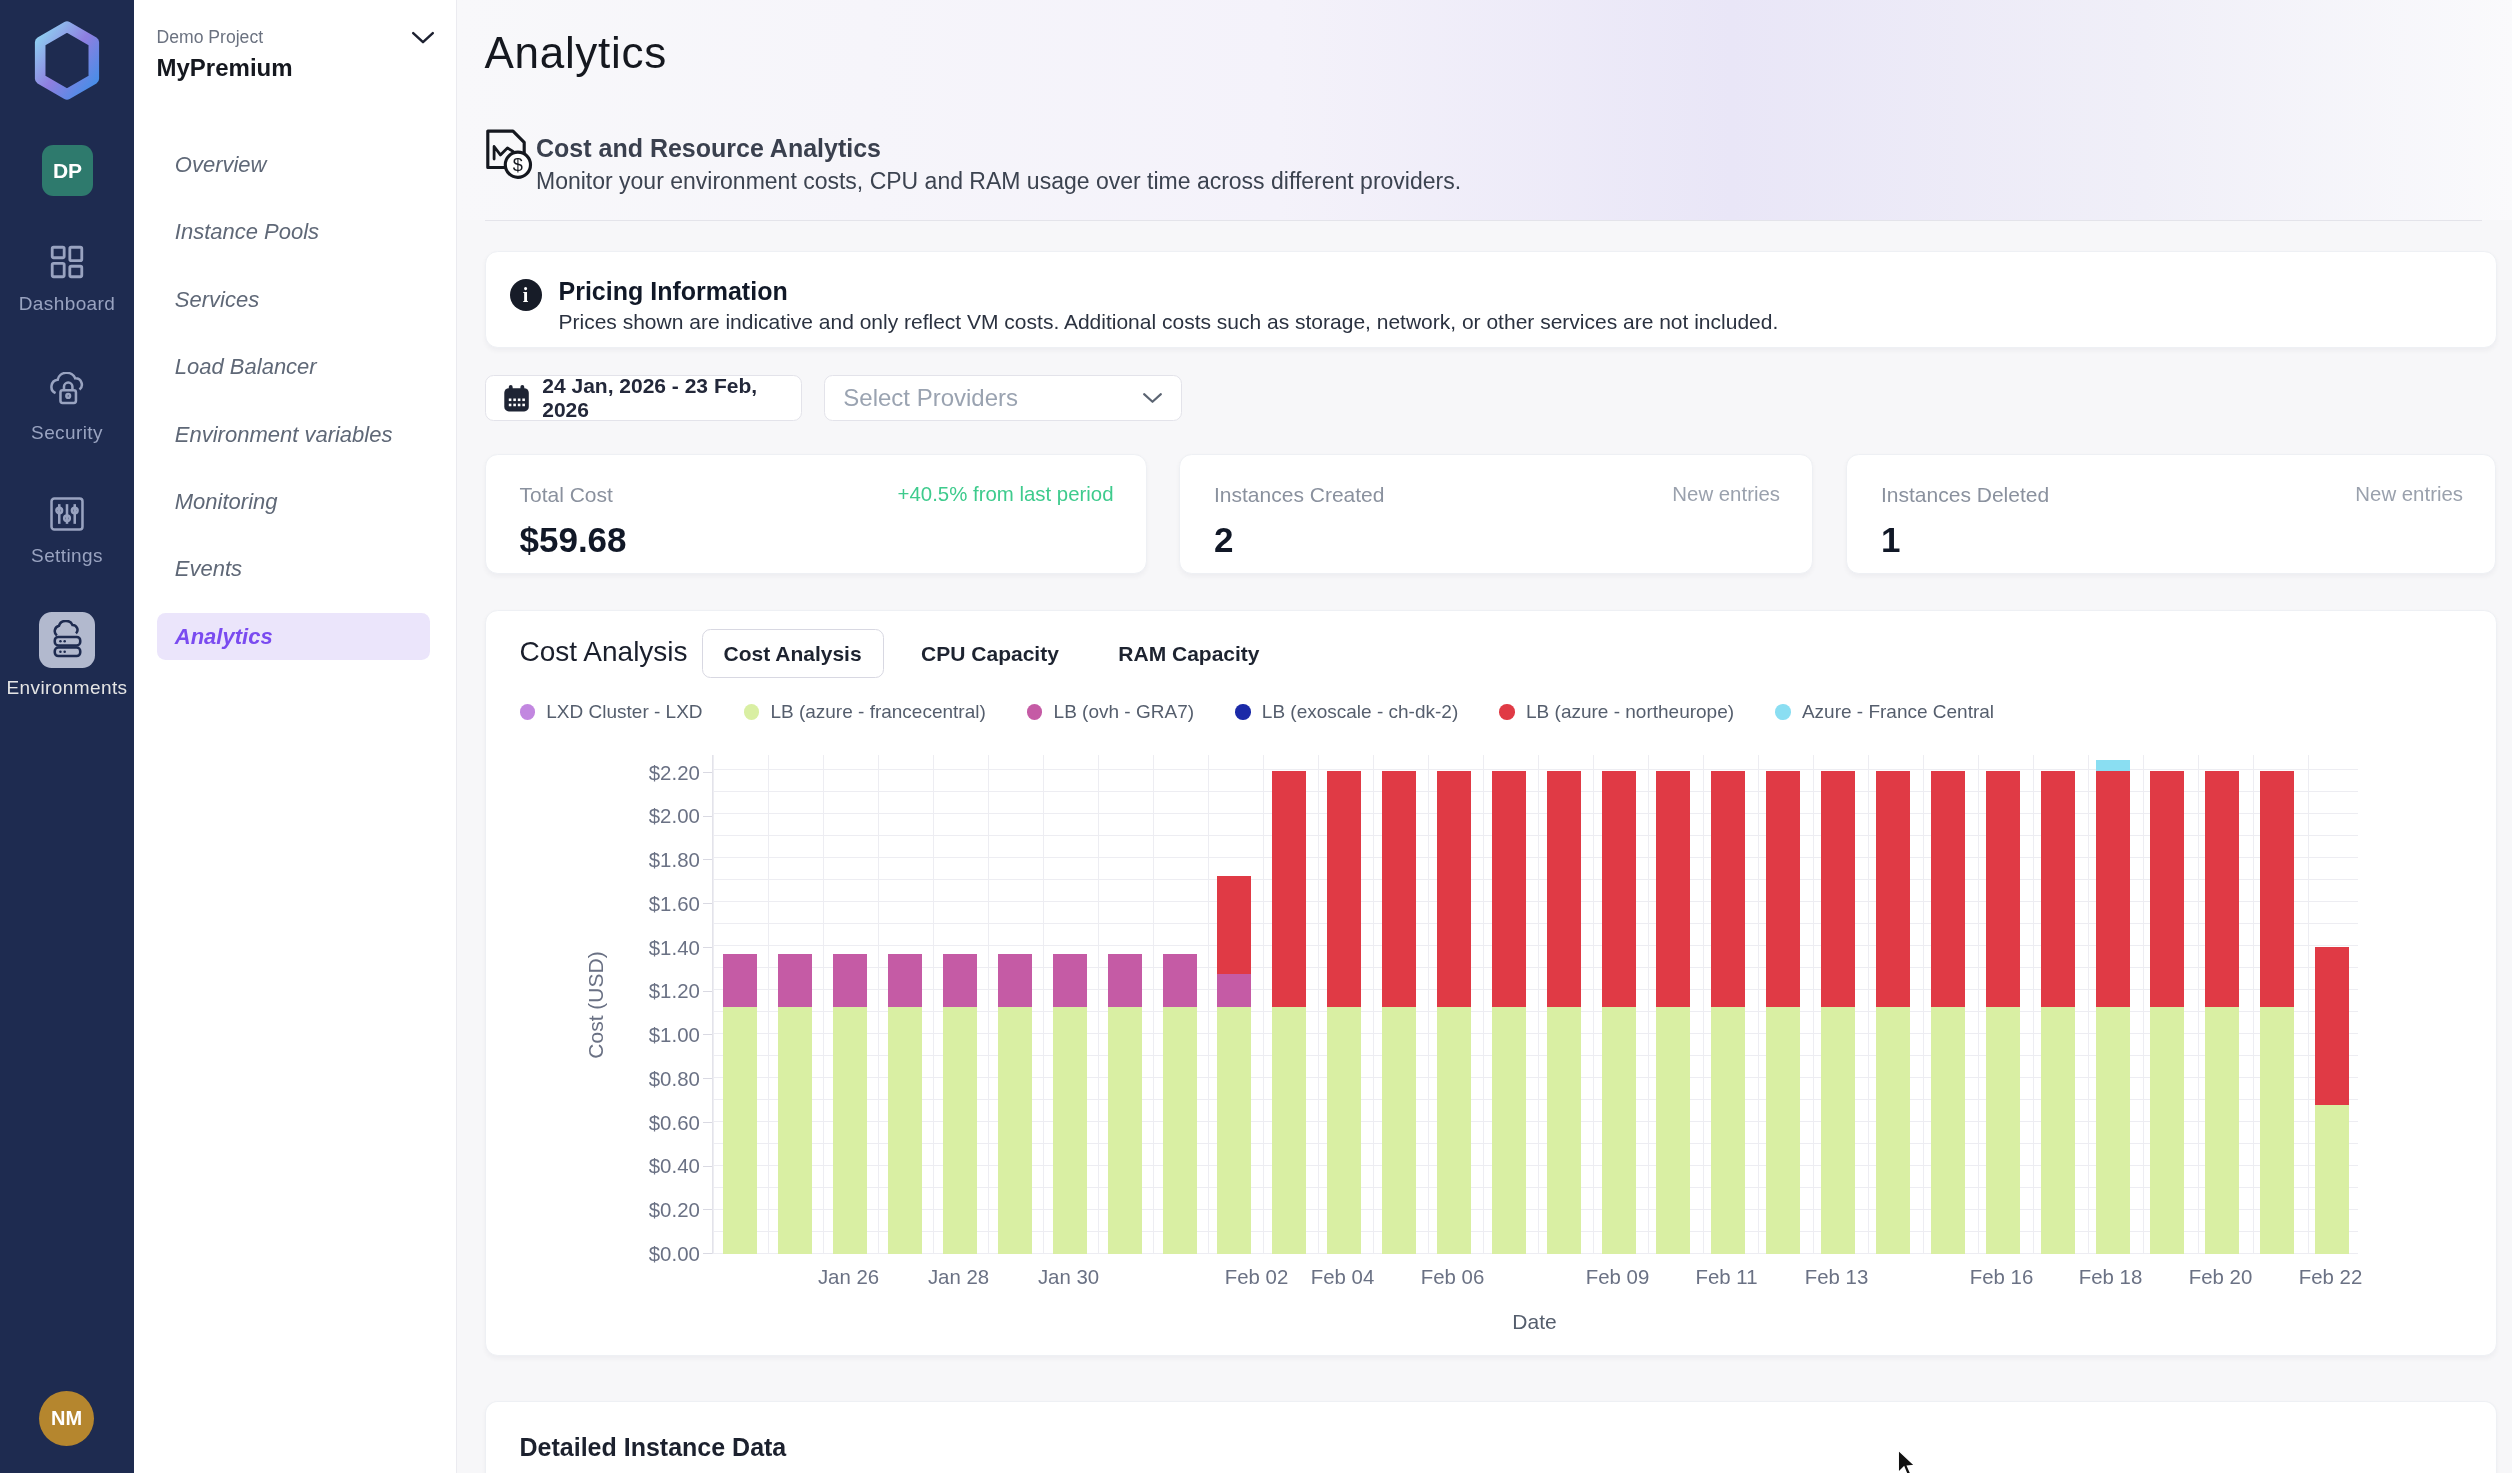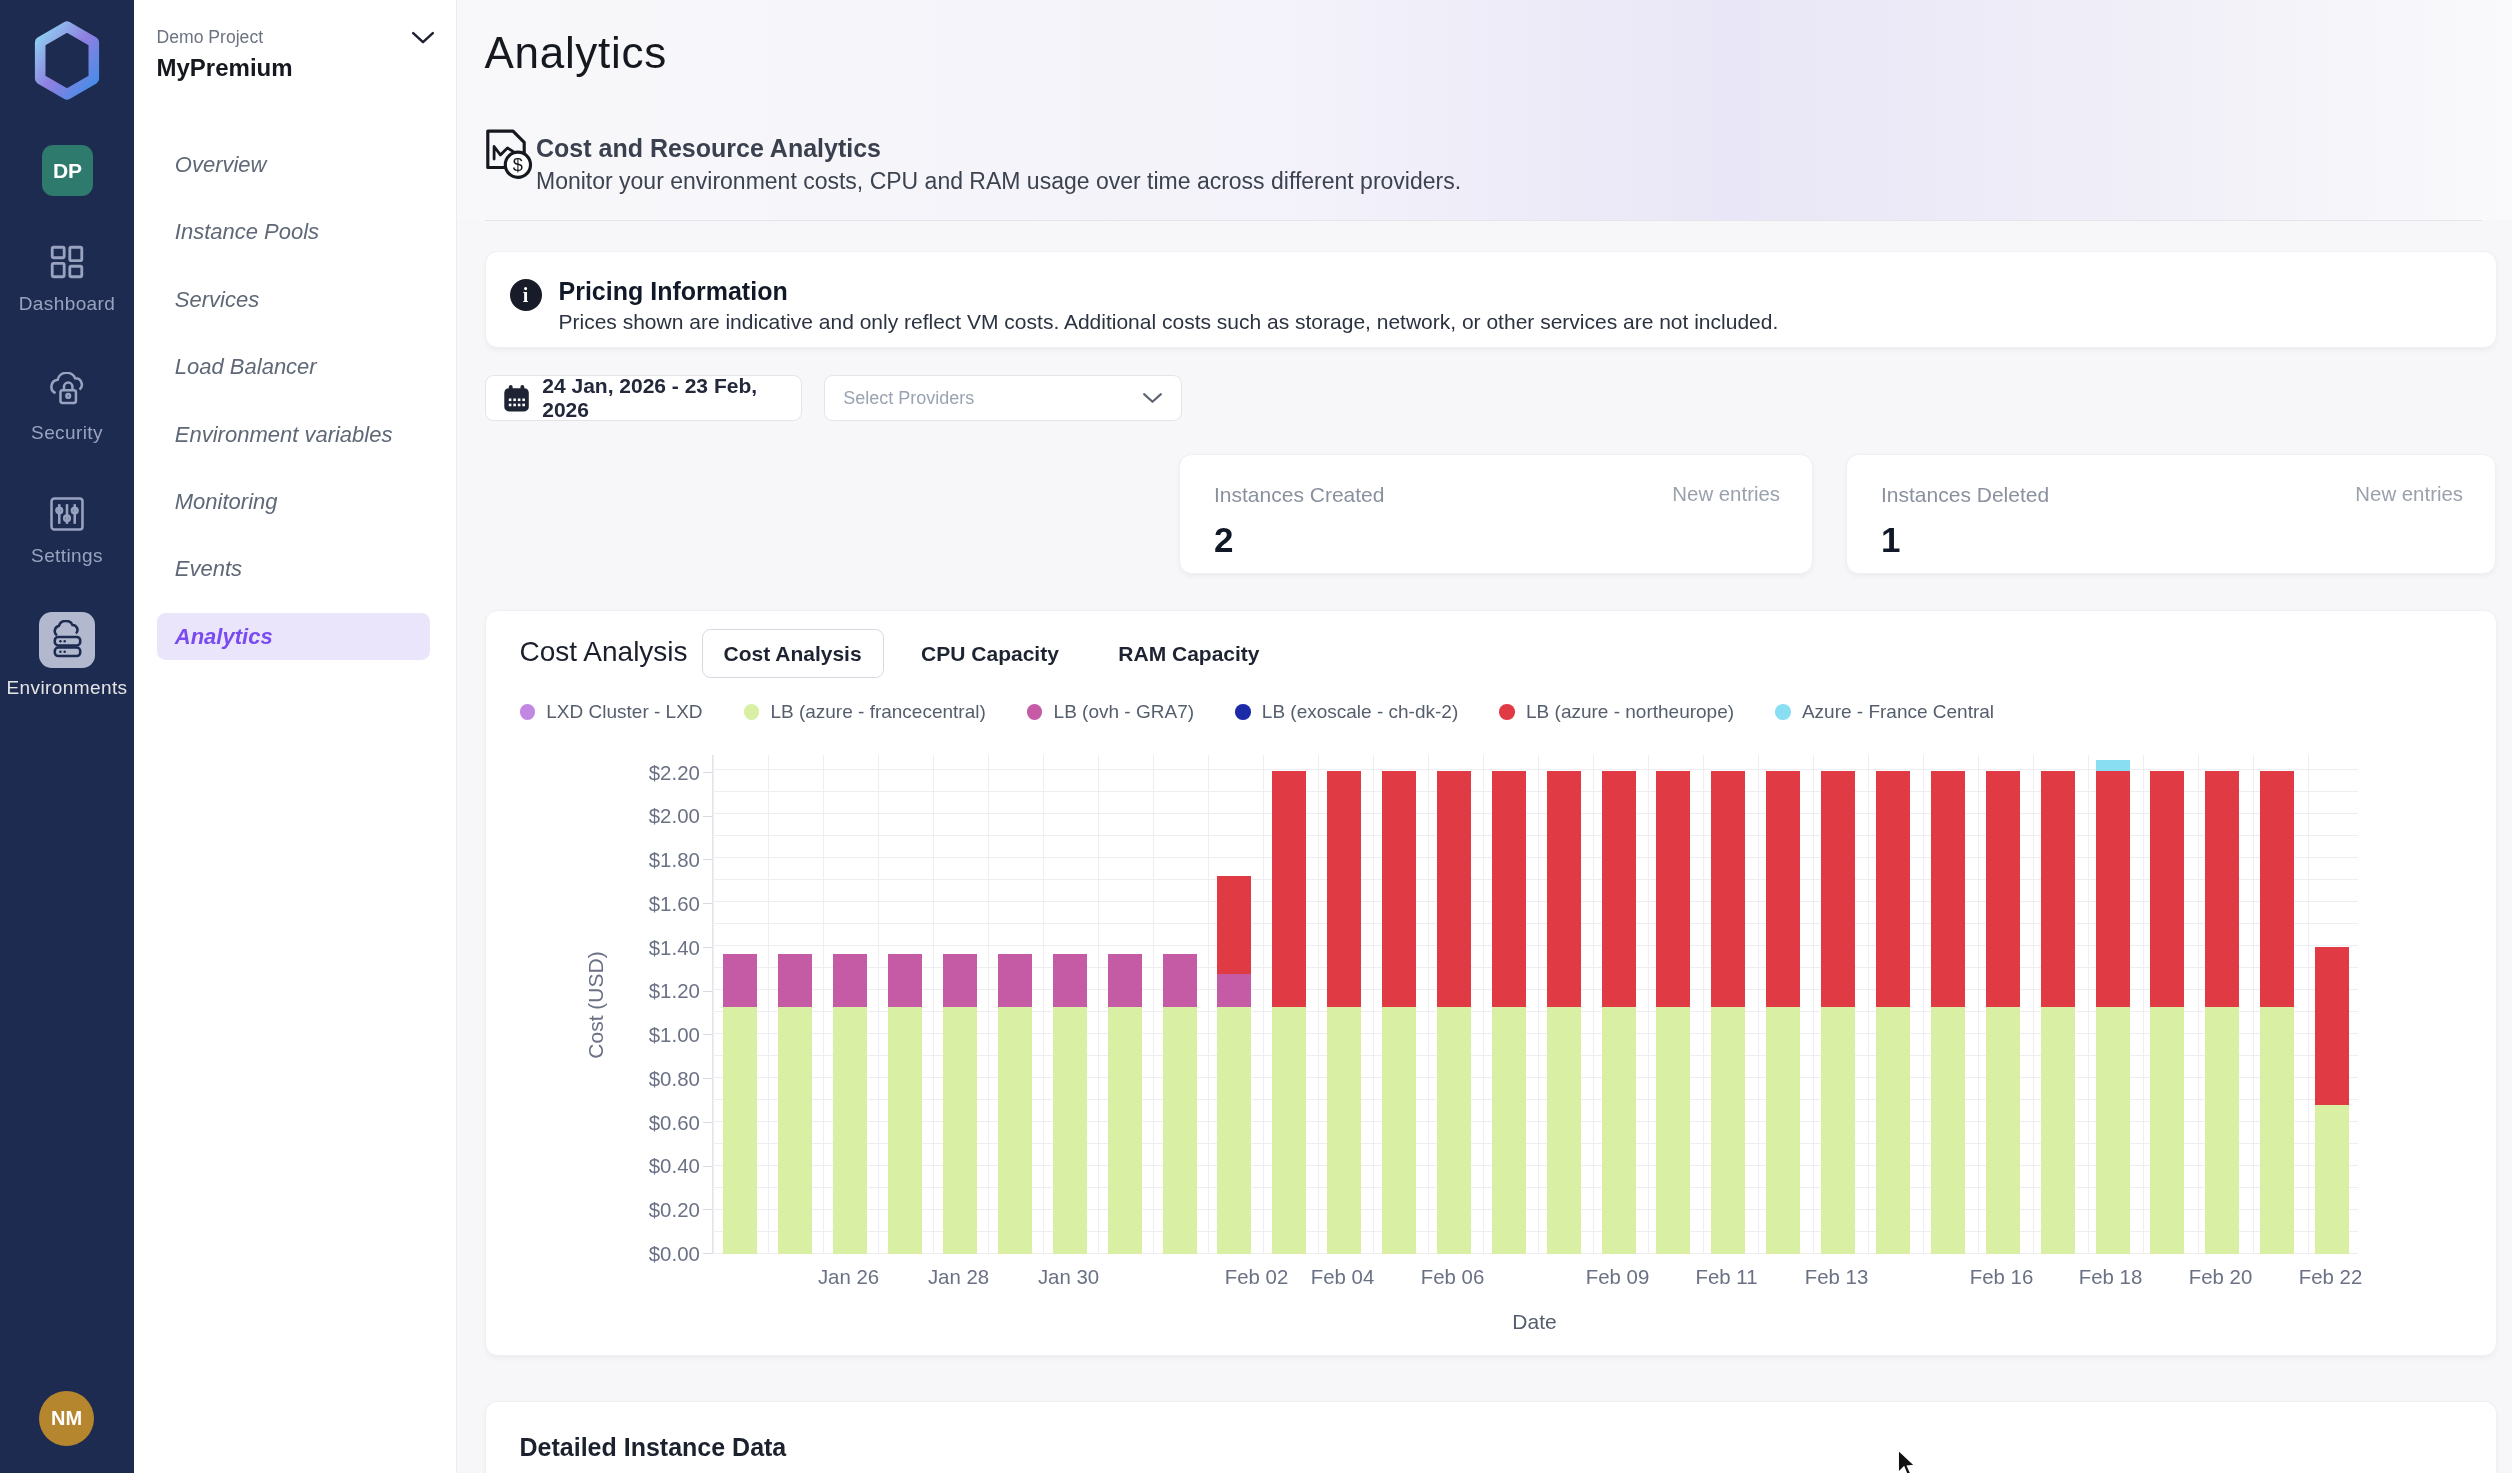--- a/index.html
+++ b/index.html
@@ -43,21 +43,21 @@
   #pricing { left:27.5px; top:251px; width:2012px; height:97px; }
   .info-circle { position:absolute; left:24px; top:27px; width:32px; height:32px; border-radius:50%; background:#171c28;
     color:#fff; font-size:20px; font-weight:700; font-family:"Liberation Serif",serif; display:flex; align-items:center; justify-content:center; }
   .pricing-title { position:absolute; left:73px; top:25px; font-size:25px; font-weight:700; color:#111827; }
   .pricing-body { position:absolute; left:73px; top:58px; font-size:21px; color:#2b3240; }
   
   .ctrl { position:absolute; background:#fff; border:1.4px solid #e3e3ea; border-radius:8.5px; height:46px; display:flex; align-items:center; cursor:pointer; }
   #date-btn { left:27.5px; top:375px; width:317px; padding:0 17px; gap:12.7px; }
   #date-btn .date-text { font-size:21px; font-weight:700; color:#23283a; }
   #provider-select { left:367px; top:375px; width:358px; padding:0 18.3px; justify-content:space-between; }
-  #provider-select .ph { font-size:18px; color:#9aa3b1; }
+  #provider-select .ph { font-size:24px; color:#9aa3b1; }
   
   .stat-card { height:120px; top:454px; }
   .stat-label { position:absolute; left:34px; top:28px; font-size:21px; color:#8a919e; }
   .stat-note { position:absolute; right:32px; top:28px; font-size:20.4px; color:#9aa1ad; }
   .stat-note.green { color:#3ecb8d; }
   .stat-value { position:absolute; left:34px; top:65px; font-size:35px; font-weight:700; color:#111827; }
   
   #chart-card { left:27.5px; top:610px; width:2012px; height:746px; }
   .chart-title { position:absolute; left:34px; top:25px; font-size:28px; font-weight:500; color:#1a1f2c; }
   .tabs { position:absolute; left:216px; top:18.3px; display:flex; align-items:center; gap:15.5px; }
@@ -236,20 +236,25 @@
       </svg>
       <span class="date-text">24 Jan, 2026 - 23 Feb, 2026</span>
     </div>
     <div class="ctrl" id="provider-select">
       <span class="ph">Select Providers</span>
       <svg width="21" height="12.7" viewBox="0 0 30 18">
         <polyline points="3,3 15,14 27,3" fill="none" stroke="#5b6472" stroke-width="3" stroke-linecap="round" stroke-linejoin="round"></polyline>
       </svg>
     </div>
 
+    <section class="card stat-card" style="left:27.5px; width:662px;">
+      <div class="stat-label">Total Cost</div>
+      <div class="stat-note green">+40.5% from last period</div>
+      <div class="stat-value">$59.68</div>
+    </section>
     <section class="card stat-card" style="left:722px; width:634px;">
       <div class="stat-label">Instances Created</div>
       <div class="stat-note">New entries</div>
       <div class="stat-value">2</div>
     </section>
     <section class="card stat-card" style="left:1389px; width:650px;">
       <div class="stat-label">Instances Deleted</div>
       <div class="stat-note">New entries</div>
       <div class="stat-value">1</div>
     </section>

